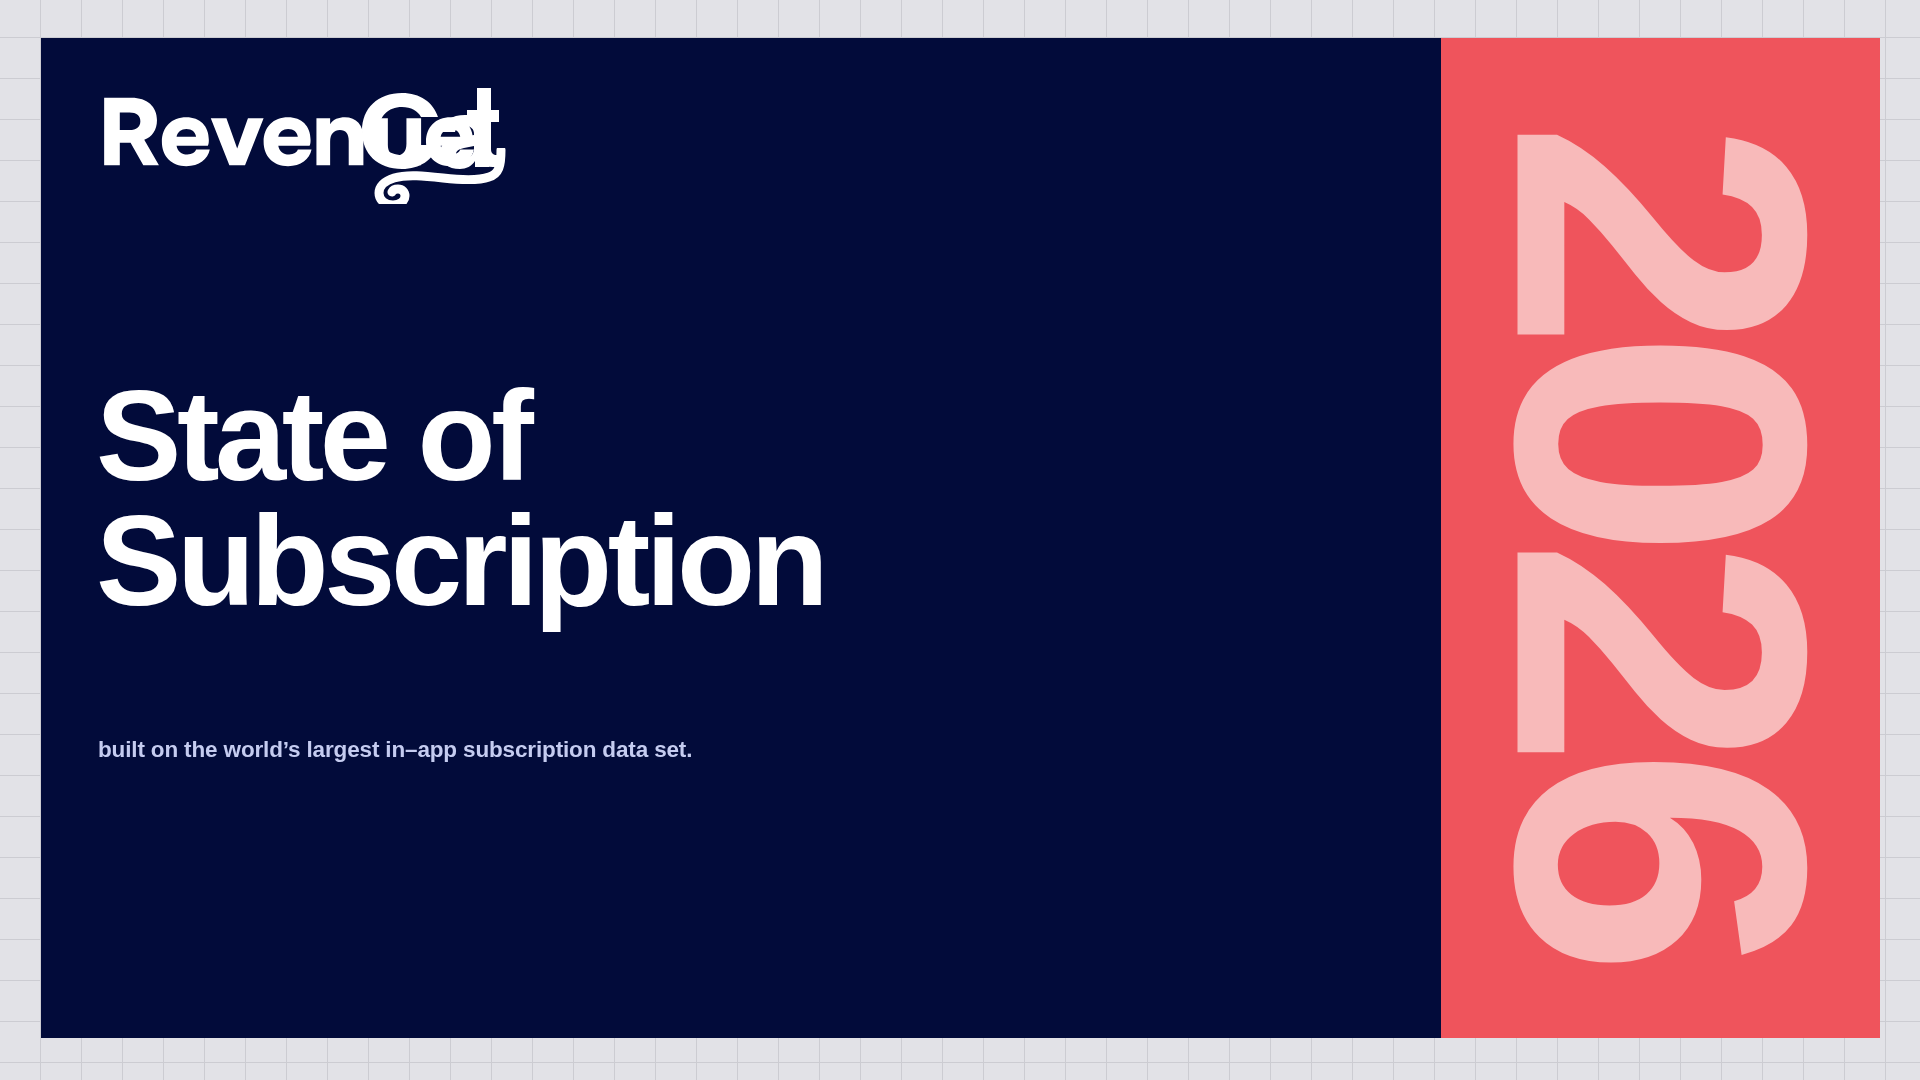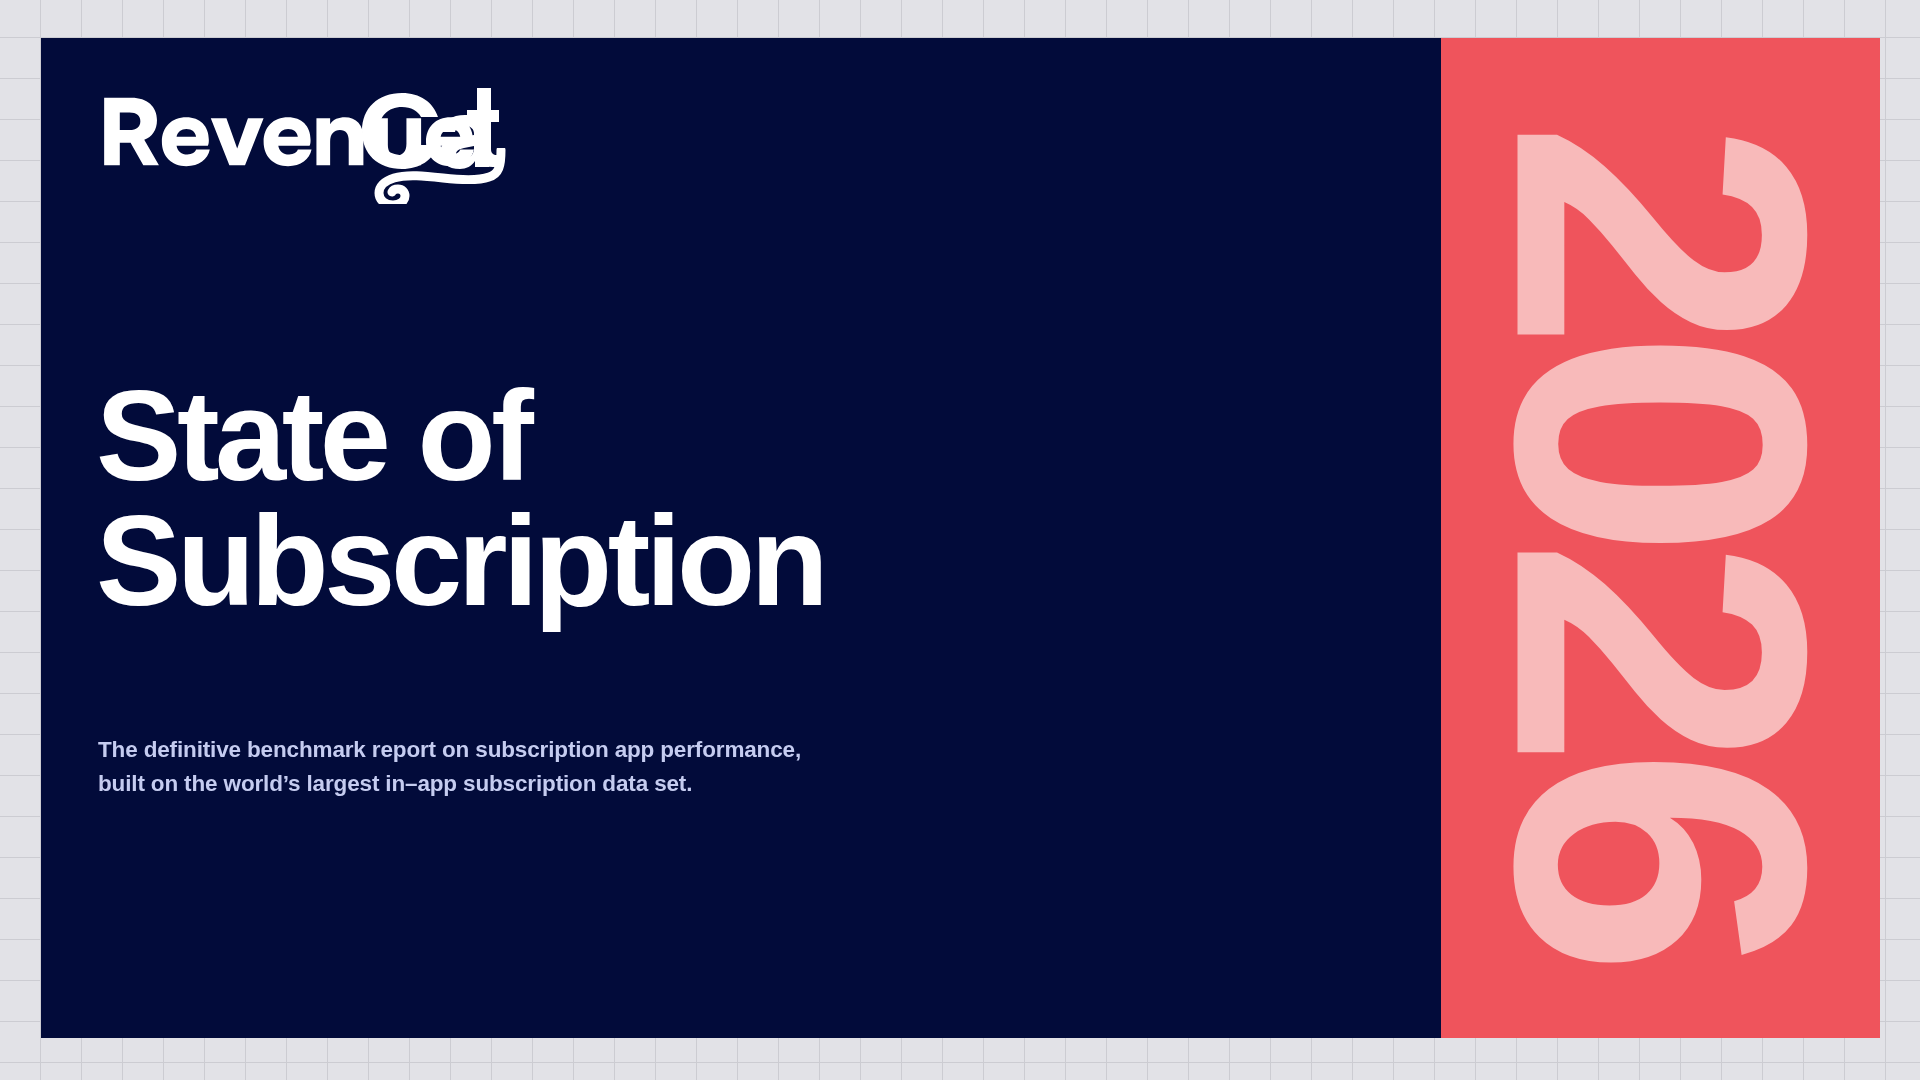--- a/index.html
+++ b/index.html
@@ -150,21 +150,20 @@
           <path d="M160 2c0 16-2 24-12 27-11 4-28 3-46 1-18-2-36-4-49 0-10 3-15 9-15 15 0 7 6 12 14 12 7 0 12-4 12-9 0-4-3-7-7-7-3 0-5 1-6 3" fill="none" stroke="#ffffff" stroke-width="9" stroke-linecap="round" stroke-linejoin="round"></path>
         </svg>
       </div>
 
       <div id="headline">
         <span class="headline-line">State of</span>
         <span class="headline-line">Subscription</span>
       </div>
 
       <div id="subtitle">
-        <span class="subtitle-line">The definitive benchmark report on subscription app performance,</span>
         <span class="subtitle-line">built on the world’s largest in–app subscription data set.</span>
       </div>
 
     </div>
 
     <div id="cover-year-panel">
       <span id="year-text">2026</span>
     </div>
 
   </div>

